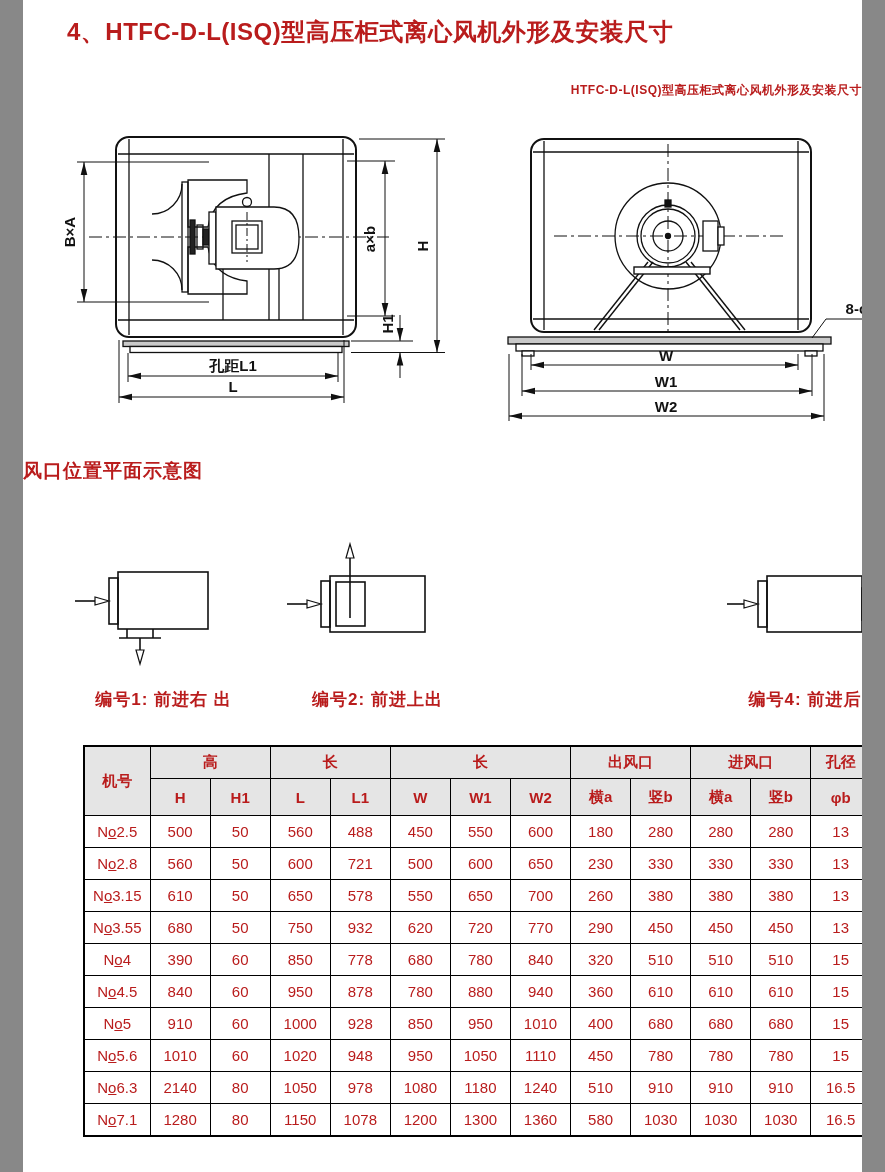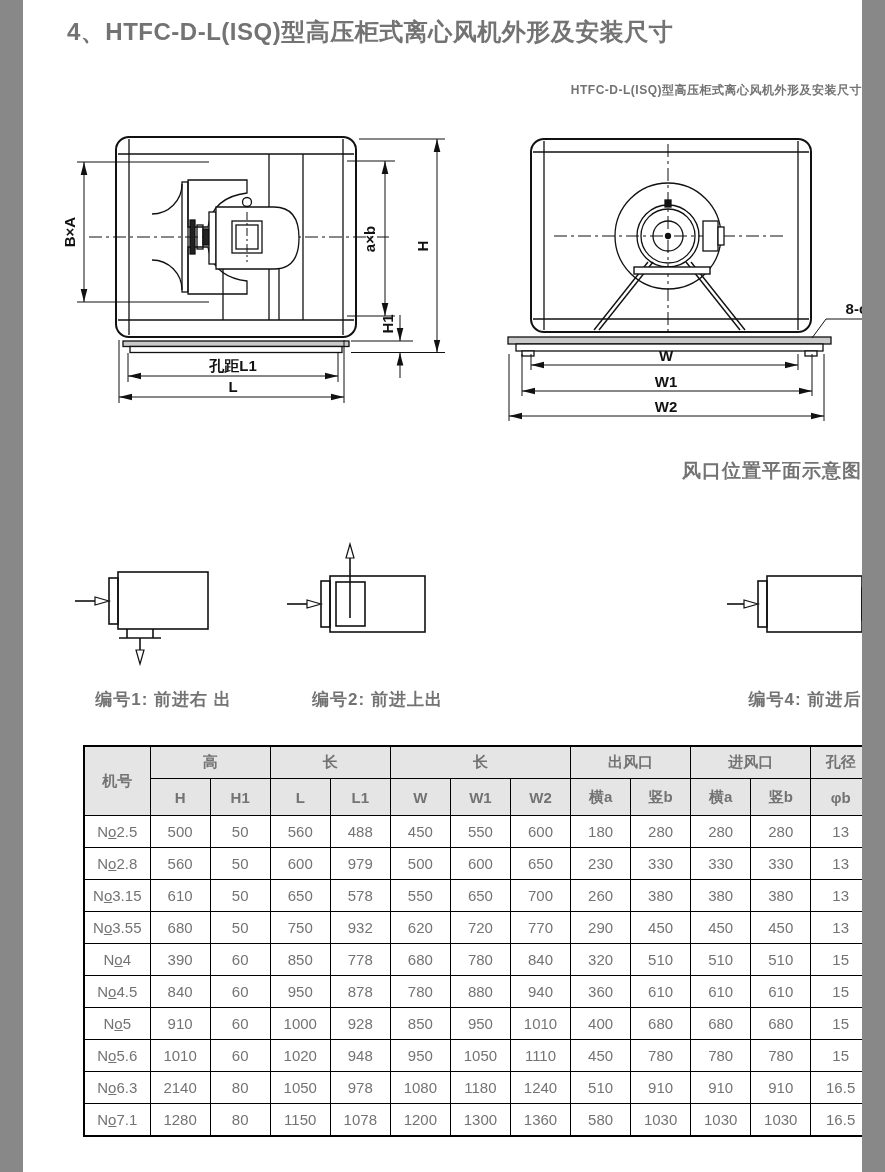--- a/index.html
+++ b/index.html
@@ -1,20 +1,20 @@
 <!DOCTYPE html>
 <html><head>
 <meta charset="utf-8">
 <style>
   html,body{margin:0;padding:0;background:#888;}
   .page{position:relative;width:839px;height:1172px;background:#ffffff;margin:0 auto;
-        font-family:"Liberation Sans","DejaVu Sans",sans-serif;color:#737373;overflow:hidden;}
+        font-family:"Liberation Sans","DejaVu Sans",sans-serif;color:#b91c1c;overflow:hidden;}
   .doc-title{position:absolute;left:44px;top:16px;font-size:24px;font-weight:bold;letter-spacing:.5px;}
   .doc-subtitle{position:absolute;left:0;right:0;top:82px;text-align:right;font-size:12px;font-weight:bold;letter-spacing:.5px;}
-  .section-title{position:absolute;left:0;right:0;top:458px;text-align:right;font-size:19px;font-weight:bold;letter-spacing:1px;}
+  .section-title{position:absolute;left:0;right:0;top:458px;text-align:left;font-size:19px;font-weight:bold;letter-spacing:1px;}
   .drawing{position:absolute;}
   #sideView{left:28px;top:112px;}
   #frontView{left:453px;top:112px;}
   svg{display:block;}
   svg text{font-family:"Liberation Sans","DejaVu Sans",sans-serif;font-weight:bold;fill:#111;}
   .dimtxt{font-size:15px;}
   .outlet-fig{position:absolute;text-align:center;}
   #fig1{left:38px;top:536px;width:205px;}
   #fig2{left:252px;top:536px;width:205px;}
   #fig3{left:492px;top:536px;width:205px;}
@@ -256,21 +256,21 @@
           <td>280</td>
           <td>280</td>
           <td>280</td>
           <td>13</td>
         </tr>
         <tr>
           <td>N<span class="uo">o</span>2.8</td>
           <td>560</td>
           <td>50</td>
           <td>600</td>
-          <td>979</td>
+          <td>721</td>
           <td>500</td>
           <td>600</td>
           <td>650</td>
           <td>230</td>
           <td>330</td>
           <td>330</td>
           <td>330</td>
           <td>13</td>
         </tr>
         <tr>

